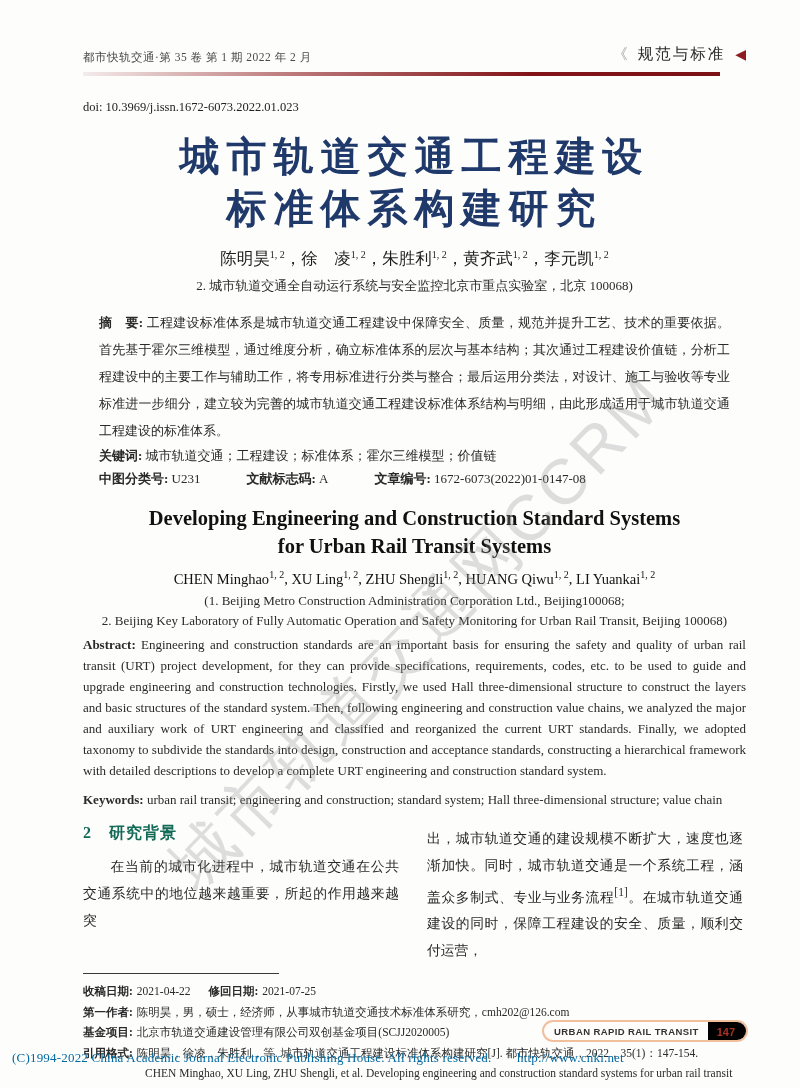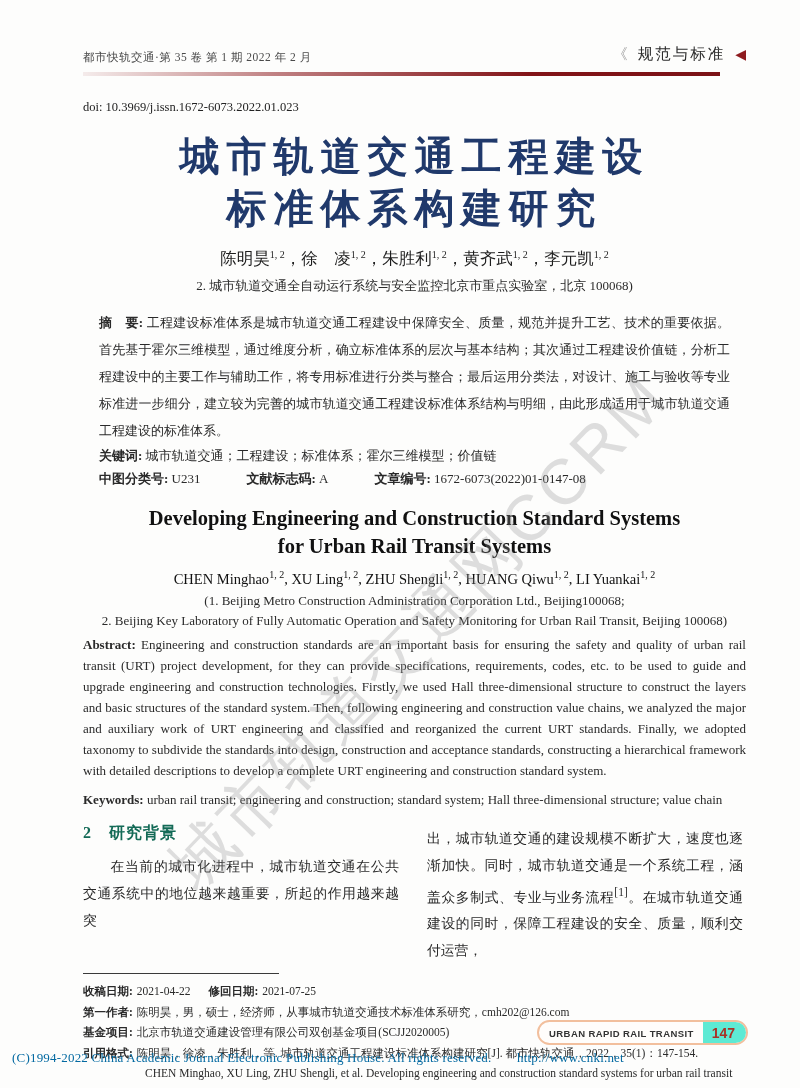--- a/index.html
+++ b/index.html
@@ -77,22 +77,22 @@
     display: flex; align-items: stretch;
     border: 2px solid #f2bf9d; border-radius: 13px 13px 13px 13px;
     overflow: hidden; background: #fffdfb; text-align: right;
   }
   .tab-label {
     padding: 4px 9px 3px 10px; font-family: "Liberation Sans", sans-serif;
     font-size: 9.5px; font-weight: bold; color: #333; letter-spacing: 0.4px;
     display: flex; align-items: center;
   }
   .tab-num {
-    background: #5eead4; color: #a93226; font-weight: bold;
-    font-family: "Liberation Sans", sans-serif; font-size: 14px;
+    background: #000000; color: #a93226; font-weight: bold;
+    font-family: "Liberation Sans", sans-serif; font-size: 11px;
     padding: 3px 11px 2px 9px; display: flex; align-items: center;
   }
 
   
   .copyright {
     position: absolute; left: 12px; top: 1050px; width: 744px;
     font-size: 13px; color: #0369a1; letter-spacing: 0.2px;
   }
   .copyright .url { margin-left: 22px; }
 

